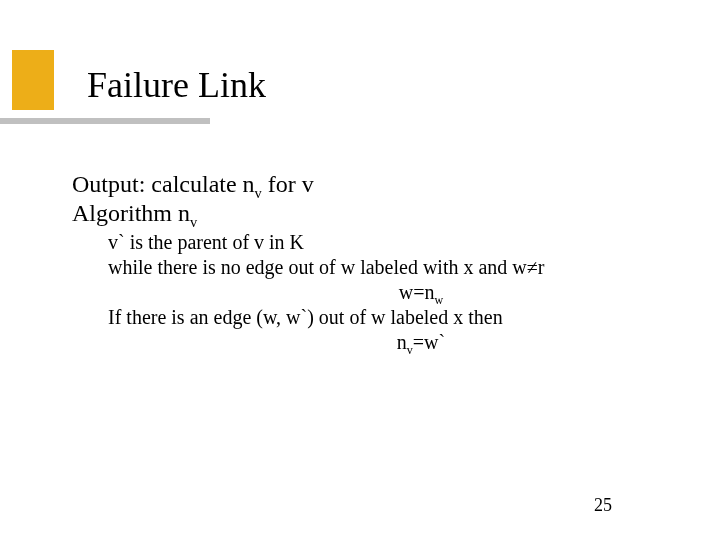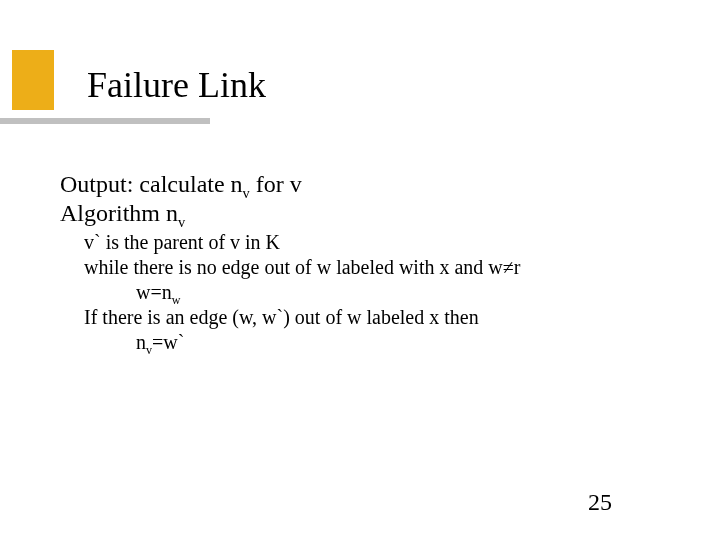--- a/index.html
+++ b/index.html
@@ -38,43 +38,43 @@
     position: absolute;
     left: 87px;
     top: 64px;
     font-family: "Times New Roman", Times, serif;
     font-size: 36px;
     font-weight: 400;
     letter-spacing: 0;
   }
   .body {
     position: absolute;
-    left: 60px;
+    left: 72px;
     top: 170px;
     width: 610px;
     font-family: "Times New Roman", Times, serif;
     font-size: 24px;
     line-height: 1.2;
   }
   .body .sub { vertical-align: sub; font-size: 60%; line-height: 0; }
   .algo {
     margin-top: 2px;
-    margin-left: 24px;
+    margin-left: 36px;
     font-family: "Times New Roman", Times, serif;
     font-size: 20px;
     line-height: 1.25;
   }
   .algo .sub { vertical-align: sub; font-size: 60%; line-height: 0; }
-  .indent { padding-left: 52px; }
+  .indent { padding-left: 52px; text-align: center; }
   .pagenum {
     position: absolute;
     right: 24px;
     bottom: 24px;
     font-family: "Times New Roman", Times, serif;
-    font-size: 24px;
+    font-size: 18px;
     color: #000;
   }
 </style>
 </head>
 <body>
 
 <div class="slide">
 
   <div class="accent-block"></div>
   <div class="accent-bar"></div>

